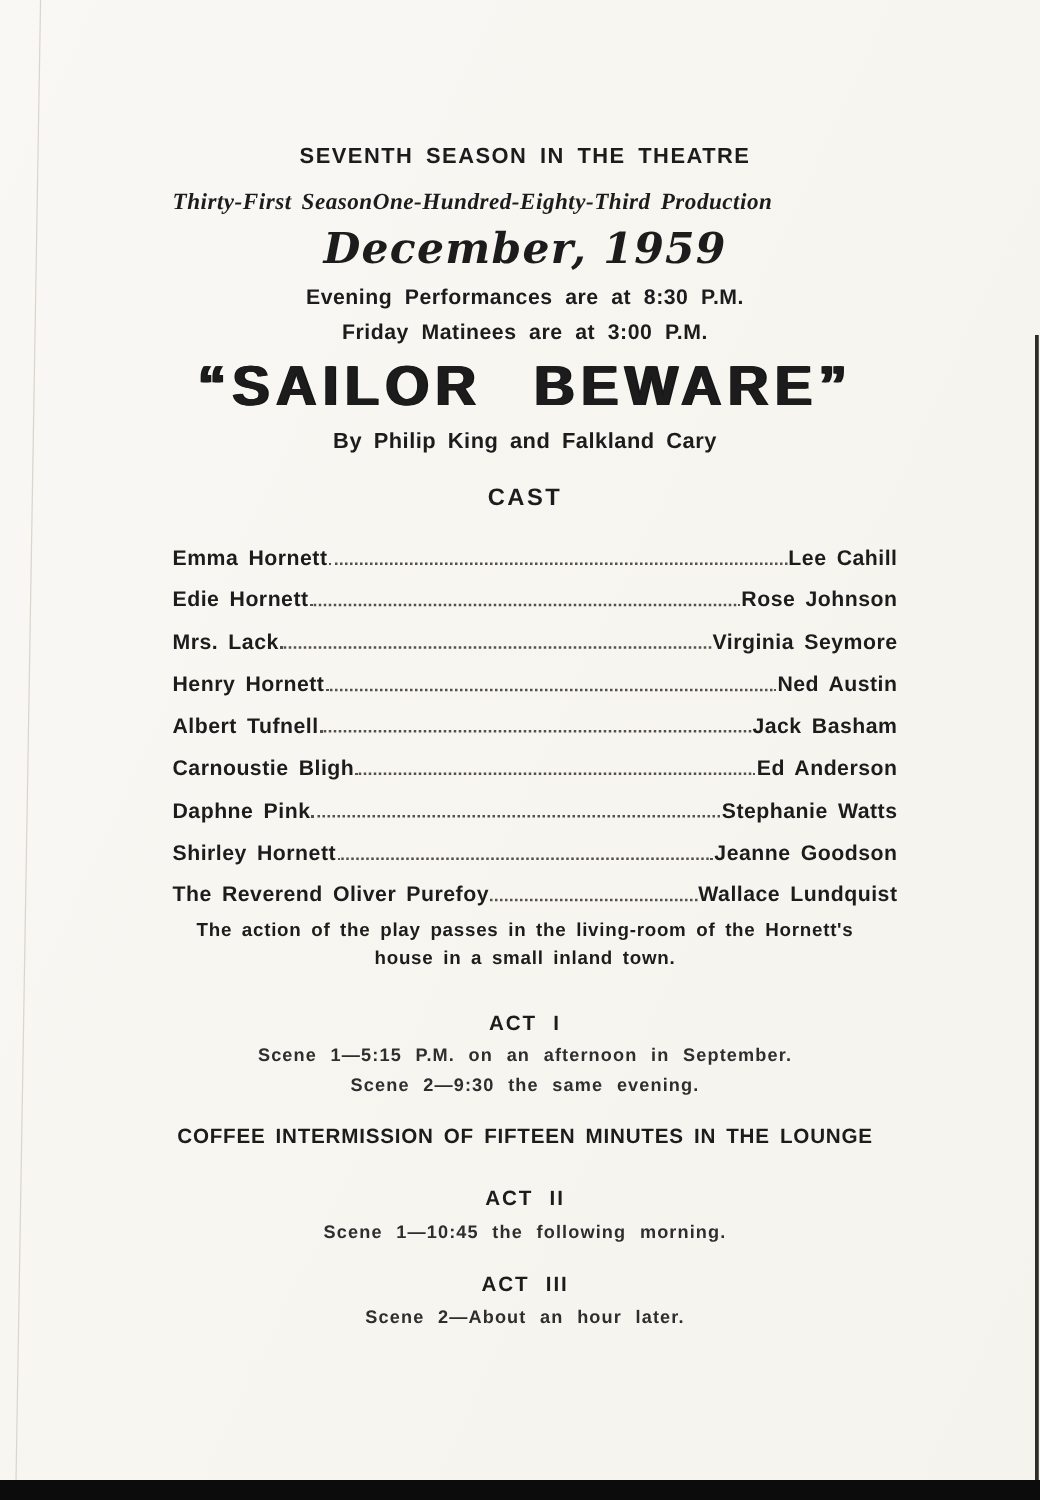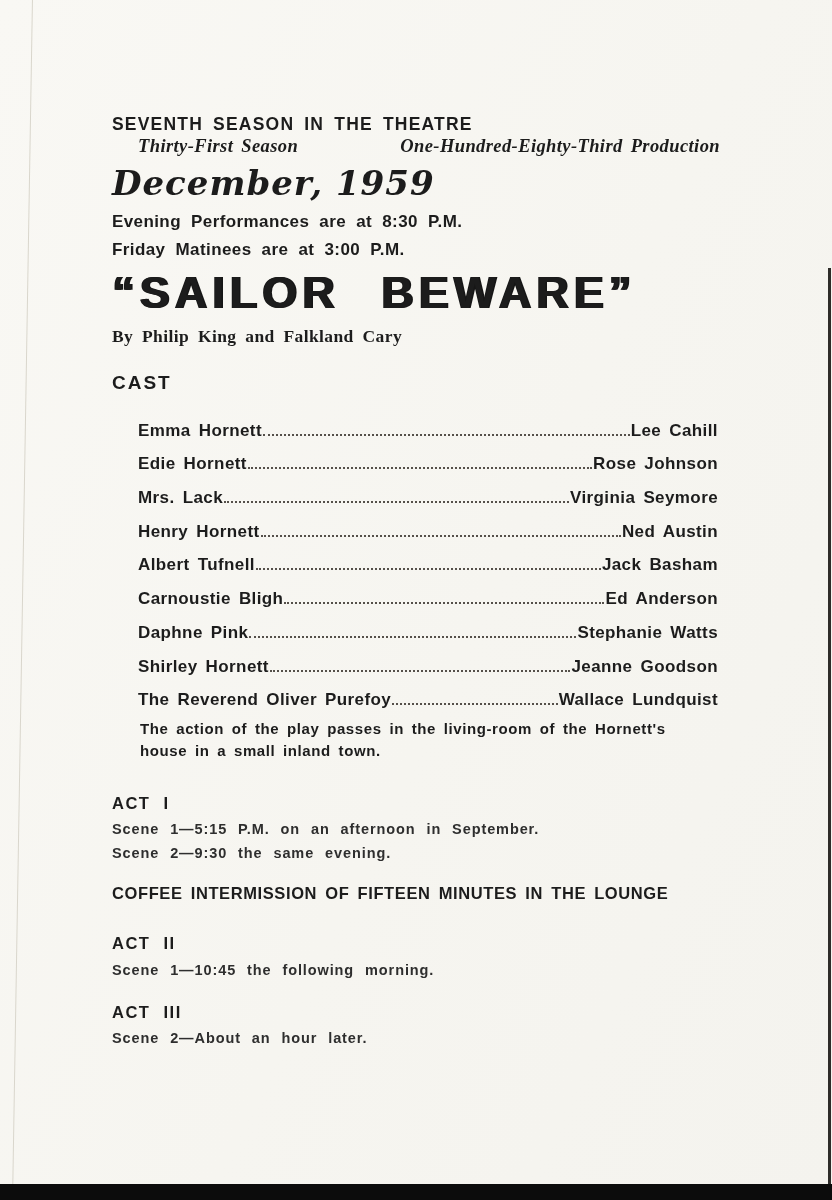--- a/index.html
+++ b/index.html
@@ -25,45 +25,45 @@
     position:absolute;right:1px;top:268px;bottom:0;width:3px;
     background:#2e2c29;
   }
   .bottom-strip{
     position:absolute;left:0;right:0;bottom:0;height:16px;
     background:#0c0c0c;
   }
   .content{
     position:absolute;left:112px;top:0;width:616px;
   }
-  .center{text-align:left;}
+  .center{text-align:center;}
   
   .season-top{
     margin-top:114px;
     font-size:17.5px;font-weight:bold;letter-spacing:1.2px;word-spacing:4px;
   }
   .season-row{
-    display:flex;justify-content:space-between;align-items:baseline;
-    margin-top:1px;padding:0 8px 0 26px;
+    display:flex;align-items:baseline;
+    margin-top:17px;padding:0 8px 0 26px;
     font-family:"Liberation Serif", serif;font-style:italic;
     font-size:18.5px;font-weight:bold;letter-spacing:0.4px;word-spacing:3px;
   }
   .date-line{
     margin-top:6px;
     font-family:"DejaVu Serif", serif;font-style:italic;font-weight:bold;
     font-size:34px;letter-spacing:1px;
   }
   .times{margin-top:5px;font-size:17px;font-weight:bold;word-spacing:5px;letter-spacing:0.4px;line-height:28px;}
   .title{
     margin-top:3px;
     font-size:45px;font-weight:bold;letter-spacing:5px;word-spacing:24px;
     text-shadow:1.4px 0 0 #161616,-0.7px 0 0 #161616;
     white-space:nowrap;
   }
-  .byline{margin-top:7px;font-size:17.5px;font-weight:bold;word-spacing:4px;letter-spacing:0.4px;font-family:Liberation Serif, serif;}
+  .byline{margin-top:7px;font-size:17.5px;font-weight:bold;word-spacing:4px;letter-spacing:0.4px;}
   
   .cast-heading{margin-top:25px;font-size:19px;font-weight:bold;letter-spacing:2px;}
   .cast-list{margin-top:13px;padding:0 10px 0 26px;}
   .cast-row{
     display:flex;align-items:flex-end;height:33.7px;
     font-size:17px;font-weight:bold;letter-spacing:0.4px;word-spacing:3px;
   }
   .cast-row .role,.cast-row .actor{white-space:nowrap;}
   .leader{
     flex:1;min-width:40px;

